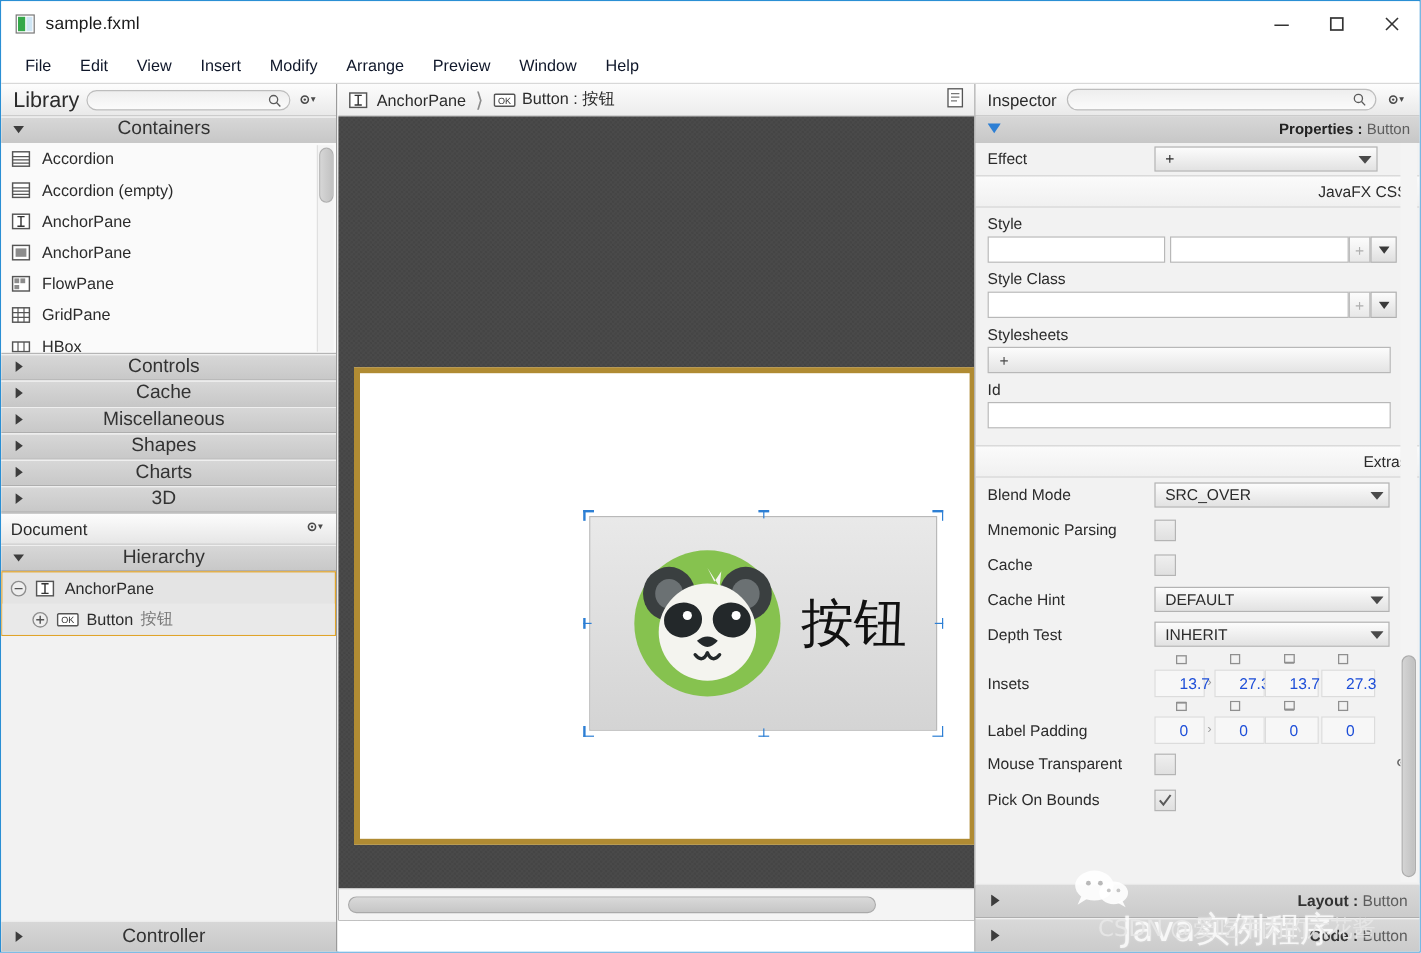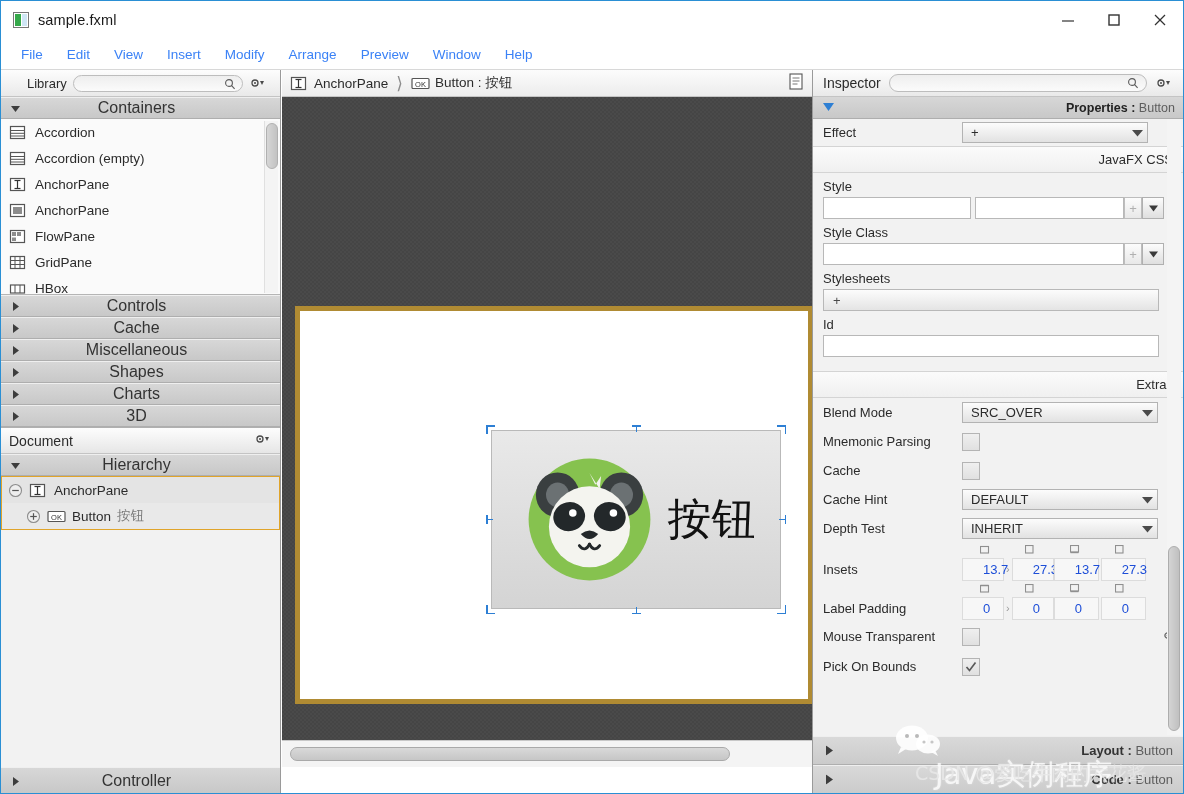--- a/index.html
+++ b/index.html
@@ -38,34 +38,34 @@
   .winbtn { width:46px; height:38px; display:flex; align-items:center; justify-content:center; }
   .winbtn svg { display:block; }
 
   
   .menubar {
     position:absolute; left:0; top:38px; width:1182px; height:31px;
     background:#ffffff; display:flex; align-items:center; padding-left:8px;
     border-bottom:1px solid #d8d8d8;
   }
   .menuitem {
-    padding:4px 12px; font-size:13.5px; color:#3b82f6; cursor:default;
+    padding:4px 12px; font-size:13.5px; color:#0f172a; cursor:default;
   }
 
   
   .left {
     position:absolute; left:0; top:69px; width:280px; height:724px;
     background:#f2f2f2; border-right:1px solid #9a9a9a;
   }
   .panel-title {
     height:27px; display:flex; align-items:center;
     background:linear-gradient(#fdfdfd,#e9e9e9);
     border-bottom:1px solid #c4c4c4; padding:0 6px;
   }
-  .panel-title .ptxt{ font-size:13px; color:#2b2b2b; margin-left:20px; }
+  .panel-title .ptxt{ font-size:18px; color:#2b2b2b; margin-left:4px; }
   .searchbox {
     flex:1; height:17px; margin:0 6px; border:1px solid #bdbdbd; border-radius:9px;
     background:linear-gradient(#eeeeee,#fbfbfb); position:relative; max-width:170px;
   }
   .searchbox .sicon{ position:absolute; right:6px; top:2px; }
   .gear { margin-right:4px; display:flex; align-items:center; }
   .section-head {
     height:22px; display:flex; align-items:center; justify-content:center;
     background:linear-gradient(#d7d7d7,#c8c8c8);
     border-top:1px solid #efefef; border-bottom:1px solid #aeaeae;

